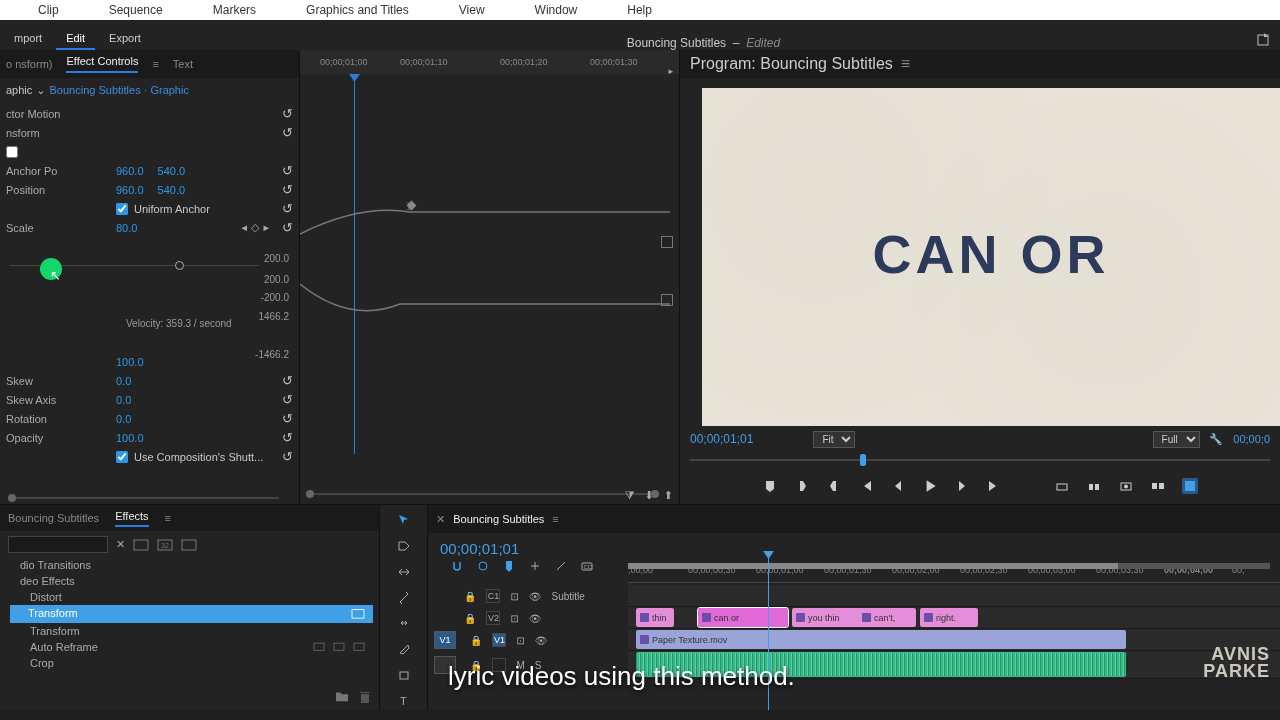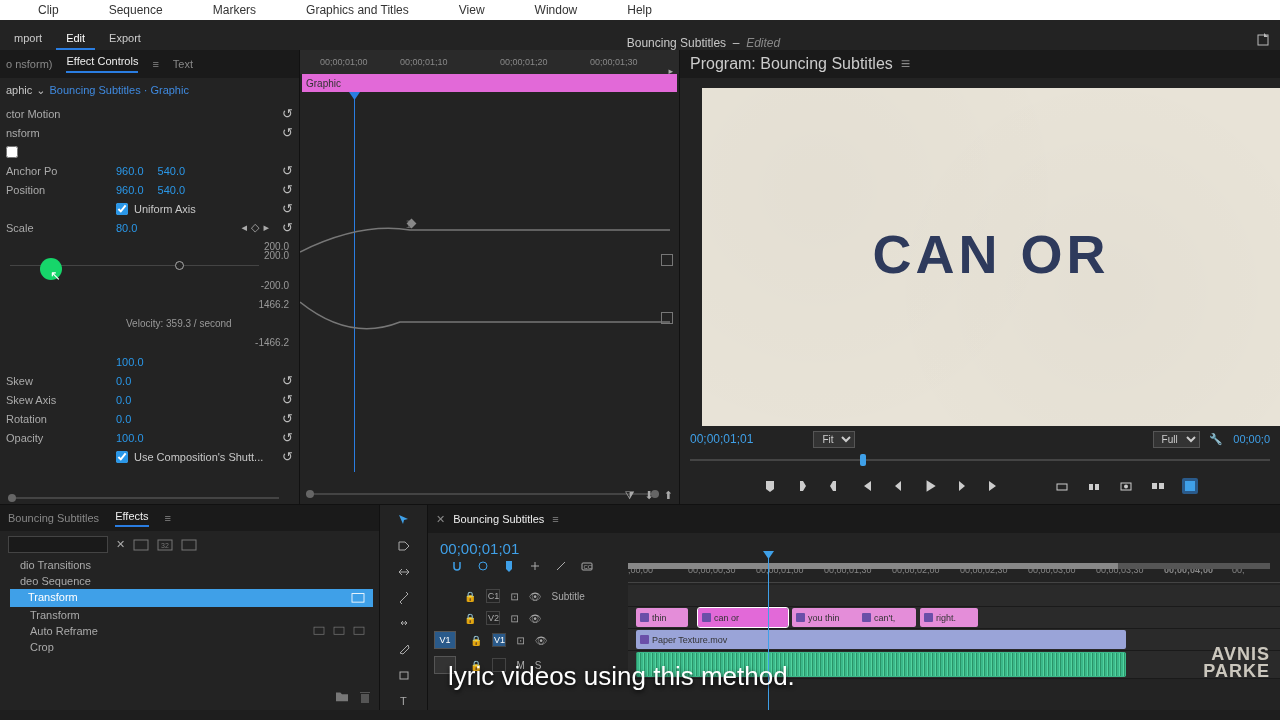--- a/index.html
+++ b/index.html
@@ -32,21 +32,21 @@
 .ec-header .chev { color:#bbb; }
 .ec-header .link { color: #3f8ae0; }
 
 .props { padding: 2px 0; overflow:hidden;}
 .prop-row { display:flex; align-items:center; height:19px; padding: 0 6px; position:relative;}
 .prop-row .lbl { color:#aaa; flex:0 0 110px; font-size:11px;}
 .prop-row .val { color:#2a97e8; font-size:11px; margin-right:14px;}
 .prop-row .reset { position:absolute; right:6px; color:#bbb; font-size:13px;}
 .prop-row .chk { width:12px; height:12px; margin-right:6px; accent-color:#2a97e8;}
 .velocity { color:#999; font-size:10px; margin-left: 120px;}
-.vlabel { position:absolute; right:10px; font-size:10px; color:#999;}
+.vlabel { position:absolute; right:10px; font-size:10px; color:#999;margin-top:24px;}
 .slider-row { height:20px; position:relative; padding:0 10px;}
 .slider-track { position:absolute; left:10px; right:40px; top:9px; height:1px; background:#444;}
 .slider-thumb { position:absolute; top:5px; width:9px; height:9px; border:1px solid #aaa; border-radius:50%; background:#232323;}
 
 .cursor-green { position:absolute; left:40px; top:156px; width:22px; height:22px; background:#16d66a; border-radius:50%; z-index:50;}
 .cursor-arrow { position:absolute; left:50px; top:166px; font-size:13px; color:#fff; z-index:51;}
 
 
 .mid-ruler { height:24px; background:#2a2a2a; display:flex; align-items:center; font-size:9px; color:#888; position:relative;}
 .mid-ruler span { position:absolute; }
@@ -194,21 +194,21 @@
         </div>
       <div class="prop-row">
           <span class="lbl">Position</span>
           <span class="val">960.0</span>
           <span class="val">540.0</span>
           <span class="reset">↺</span>
         </div>
       <div class="prop-row">
           <span style="width:110px;"></span>
           <input type="checkbox" class="chk" checked="" style="">
-          <span>Uniform Axis</span>
+          <span>Uniform Anchor</span>
           <span class="reset">↺</span>
         </div>
       <div class="prop-row">
           <span class="lbl">Scale</span>
           <span class="val">80.0</span>
         <span style="margin-left:auto; display:flex; gap:4px; margin-right:24px;">
           <span style="color:#aaa;">◂</span>
           <span style="color:#aaa;">◇</span>
           <span style="color:#aaa;">▸</span>
         </span>
@@ -273,23 +273,20 @@
   </div>
 
   <div class="mid-col">
     <div class="mid-ruler">
       <span style="left:20px;">00;00;01;00</span>
       <span style="left:100px;">00;00;01;10</span>
       <span style="left:200px;">00;00;01;20</span>
       <span style="left:290px;">00;00;01;30</span>
       <span style="position:absolute; right:6px; top:16px; color:#aaa;">▸</span>
     </div>
-    <div class="mid-clip-bar">
-        <span>Graphic</span>
-      </div>
     <div class="graph-area">
       <div class="playhead-mid"></div>
       <div class="kf-dot" style="top:128px; left:108px;"></div>
       <svg style="position:absolute; top:120px; left:0; width:100%; height:60px;">
           <path d="M 0 40 Q 60 10 110 18 L 370 18" stroke="#777" fill="none" stroke-width="1.5"></path>
         </svg>
       <svg style="position:absolute; top:200px; left:0; width:100%; height:60px;">
           <path d="M 0 10 Q 50 50 100 30 L 370 30" stroke="#777" fill="none" stroke-width="1.5"></path>
         </svg>
       <div class="add-kf" style="top:162px;"></div>
@@ -419,21 +416,22 @@
       <span class="bin"><svg viewBox="0 0 16 14">
             <rect x="1" y="3" width="14" height="10" fill="none" stroke="#777"></rect>
             <text x="4" y="11" font-size="7" fill="#777">32</text>
           </svg></span>
       <span class="bin"><svg viewBox="0 0 16 14">
             <rect x="1" y="3" width="14" height="10" fill="none" stroke="#777"></rect>
           </svg></span>
     </div>
     <div class="fx-tree">
       <div>dio Transitions</div>
-      <div>deo Sequence</div>
+      <div>deo Effects</div>
+      <div style="padding-left:24px;">Distort</div>
       <div class="sel">
           <span>Transform</span>
           <span class="bin"><svg width="14" height="12" viewBox="0 0 16 14">
               <rect x="1" y="3" width="14" height="10" fill="none" stroke="#fff"></rect>
             </svg></span>
         </div>
       <div style="padding-left:24px;">Transform</div>
       <div style="padding-left:24px; display:flex; justify-content:space-between; padding-right:8px;">
           <span>Auto Reframe</span>
         <span style="display:flex; gap:8px;">
@@ -565,21 +563,21 @@
       </div>
 
       <div class="tl-track">
         <div class="tl-track-head">
           <span>🔒</span>
           <span class="tbtn">V2</span>
           <span>⊡</span>
           <span>👁</span>
         </div>
         <div class="tl-track-body">
-          <div class="clip sub" style="left:8px; width:52px;">
+          <div class="clip sub" style="left:8px; width:38px;">
               <span class="fx"></span>
               <span>thin</span>
             </div>
           <div class="clip sub sel" style="left:70px; width:90px;">
               <span class="fx"></span>
               <span>can or</span>
             </div>
           <div class="clip sub" style="left:164px; width:70px;">
               <span class="fx"></span>
               <span>you thin</span>

